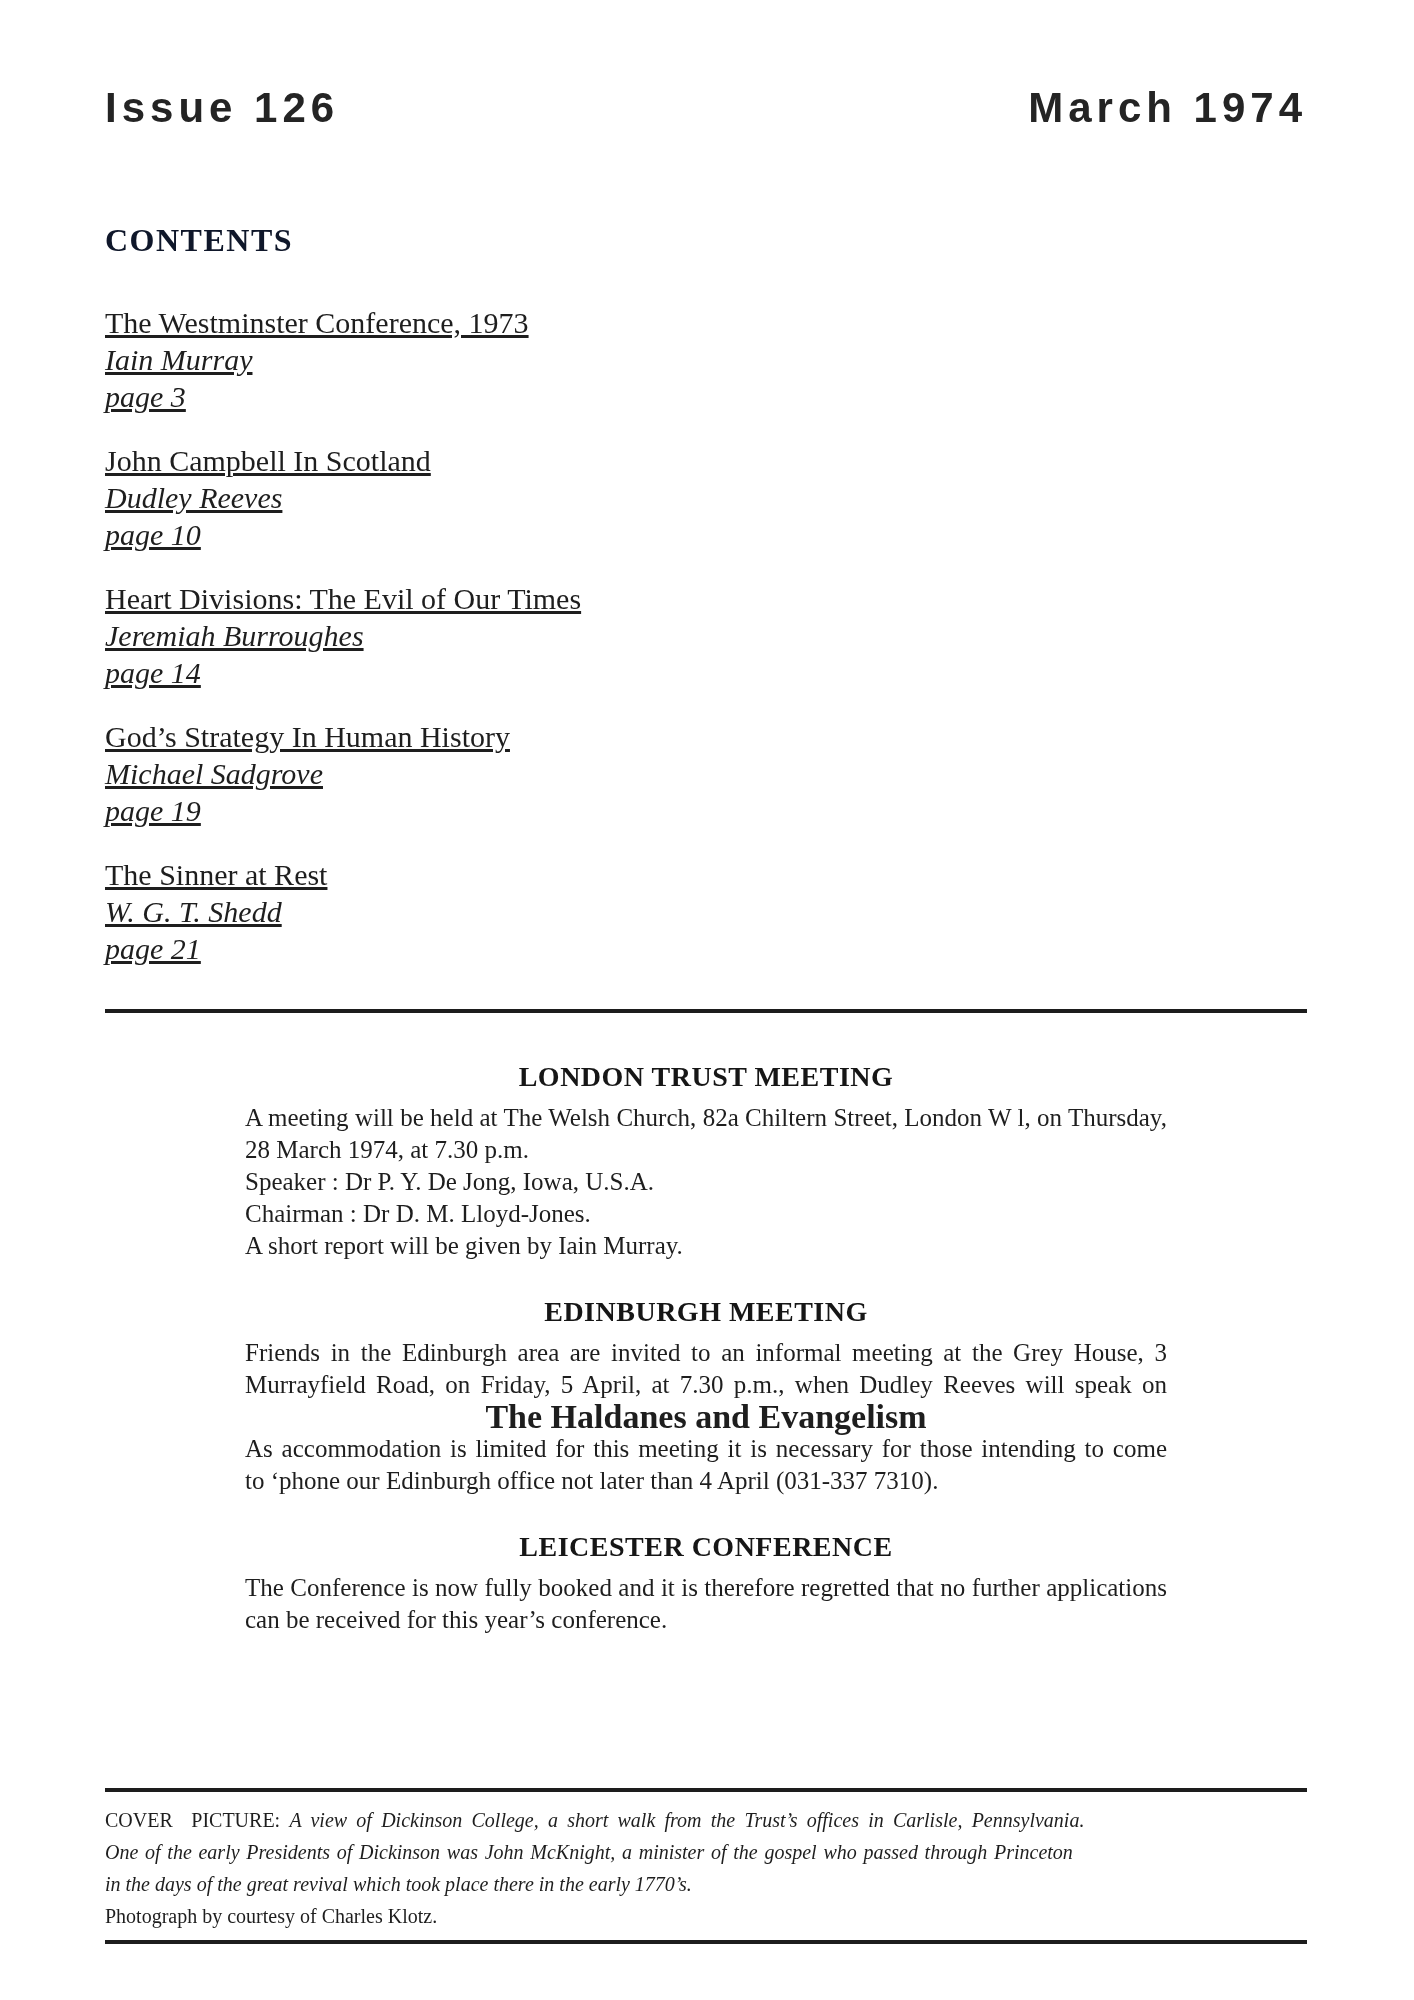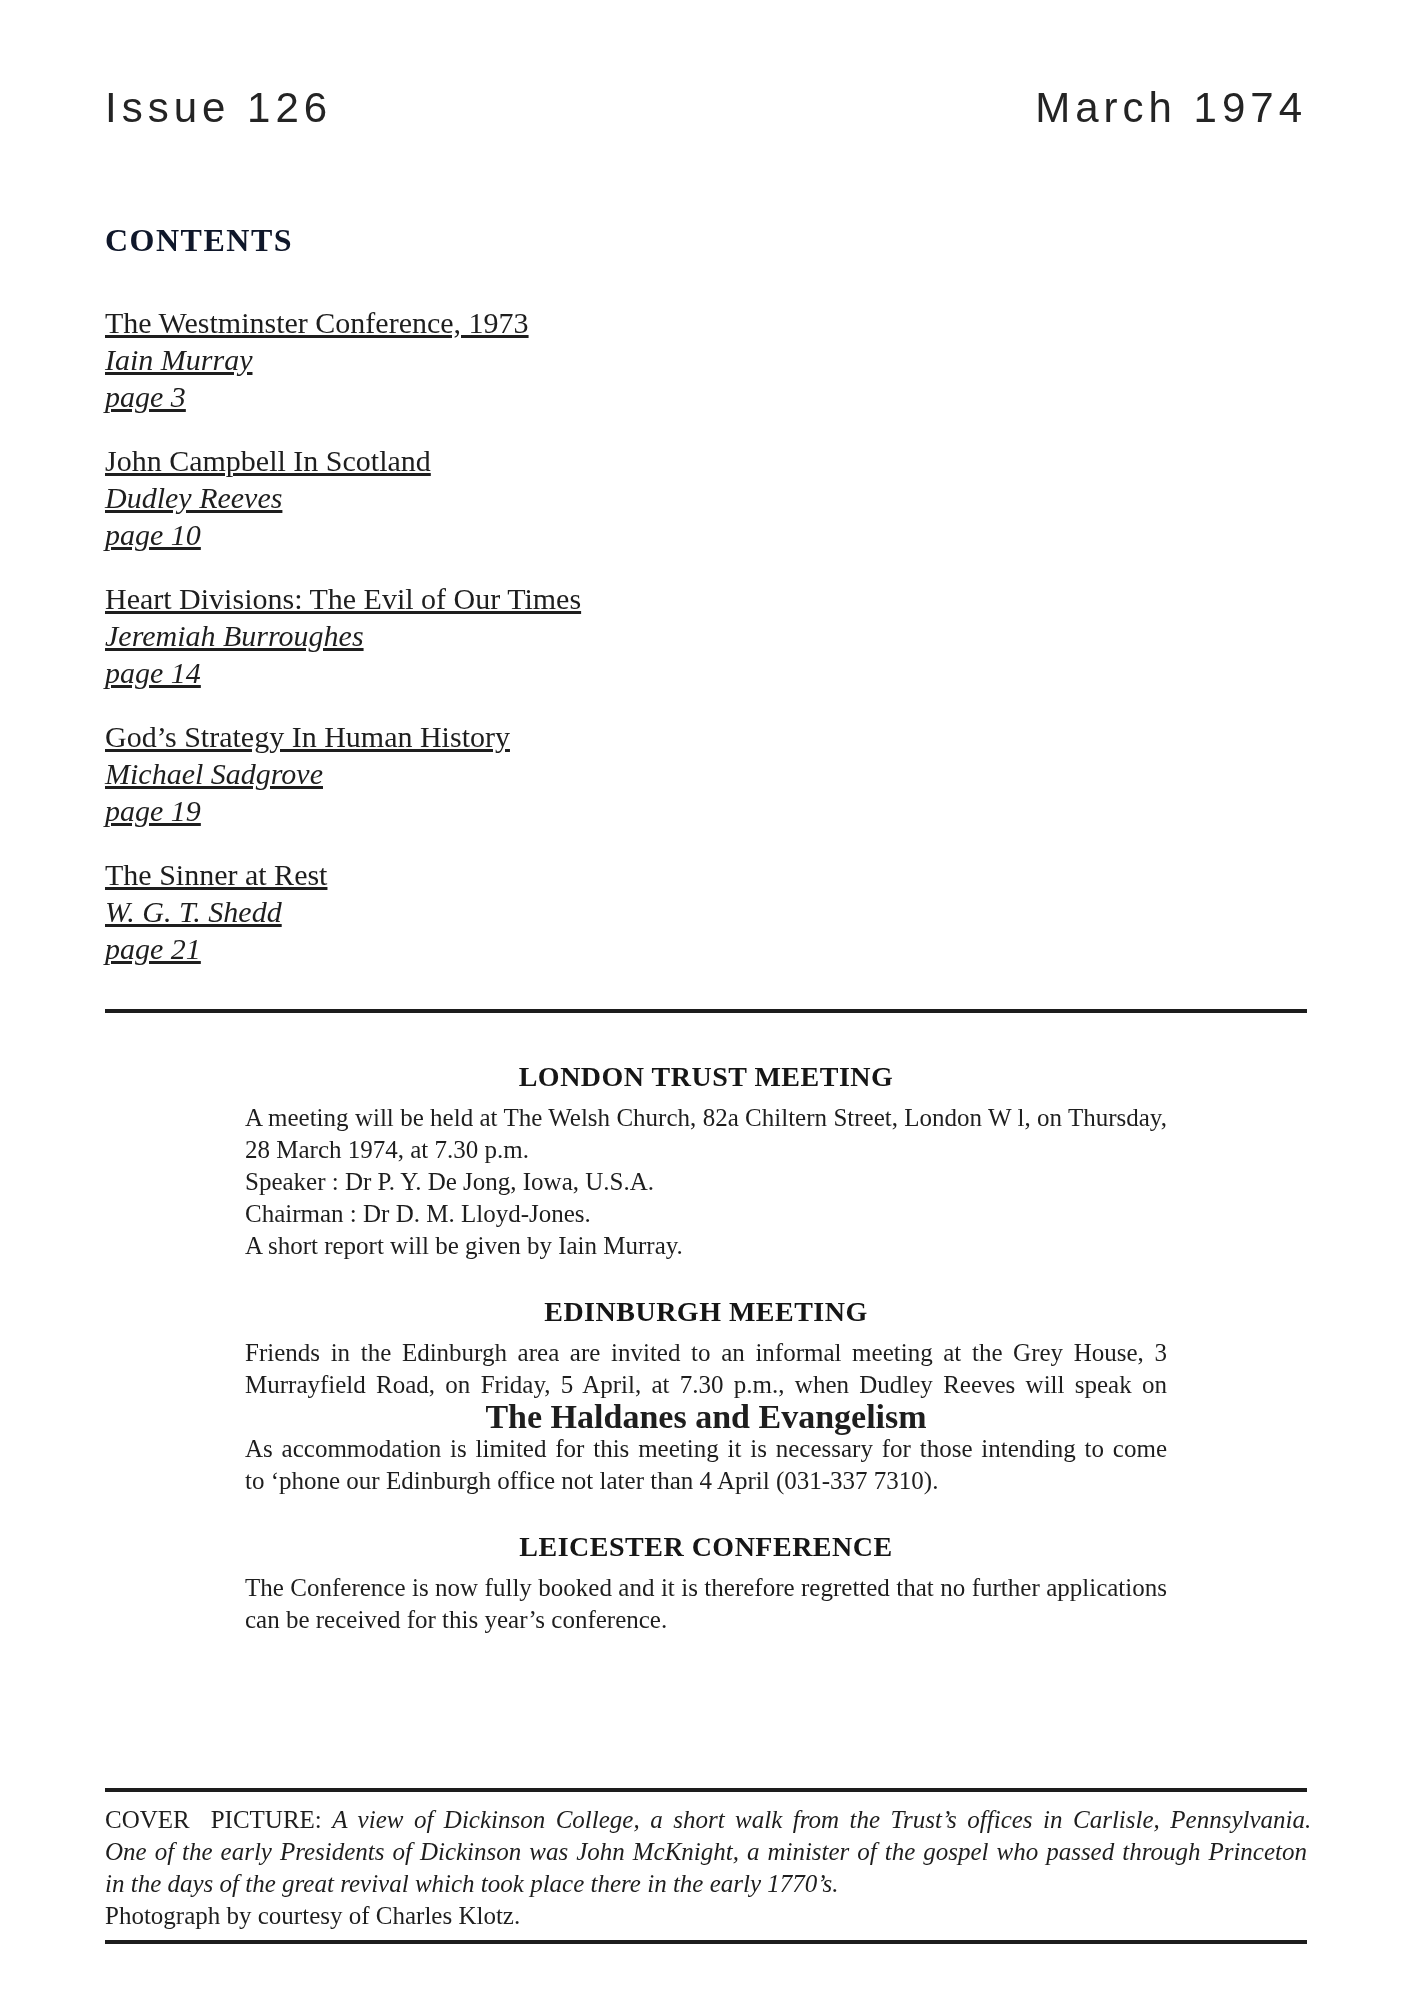--- a/index.html
+++ b/index.html
@@ -22,21 +22,21 @@
 
   
   .masthead {
     display: flex;
     justify-content: space-between;
     align-items: baseline;
     padding-top: 84px;
     font-family: "Liberation Sans", "DejaVu Sans", sans-serif;
     font-size: 42px;
     letter-spacing: 5px;
-    font-weight: 400;
+    font-weight: 700;
     color: #242424;
   }
 
   
   .contents-heading {
     margin-top: 90px;
     font-size: 32px;
     font-weight: 700;
     letter-spacing: 1.5px;
     color: #0f172a;
@@ -90,21 +90,21 @@
     text-align: center;
     font-weight: 700;
     font-size: 34px;
   }
 
   
   .footer-text {
     margin-top: 12px;
   }
   .f-line {
-    font-size: 25px;
+    font-size: 20px;
     line-height: 32px;
     white-space: nowrap;
   }
   .f-roman { font-style: normal; }
   .f-ital { font-style: italic; }
 </style>
 </head>
 <body>
 
 <div class="page">

